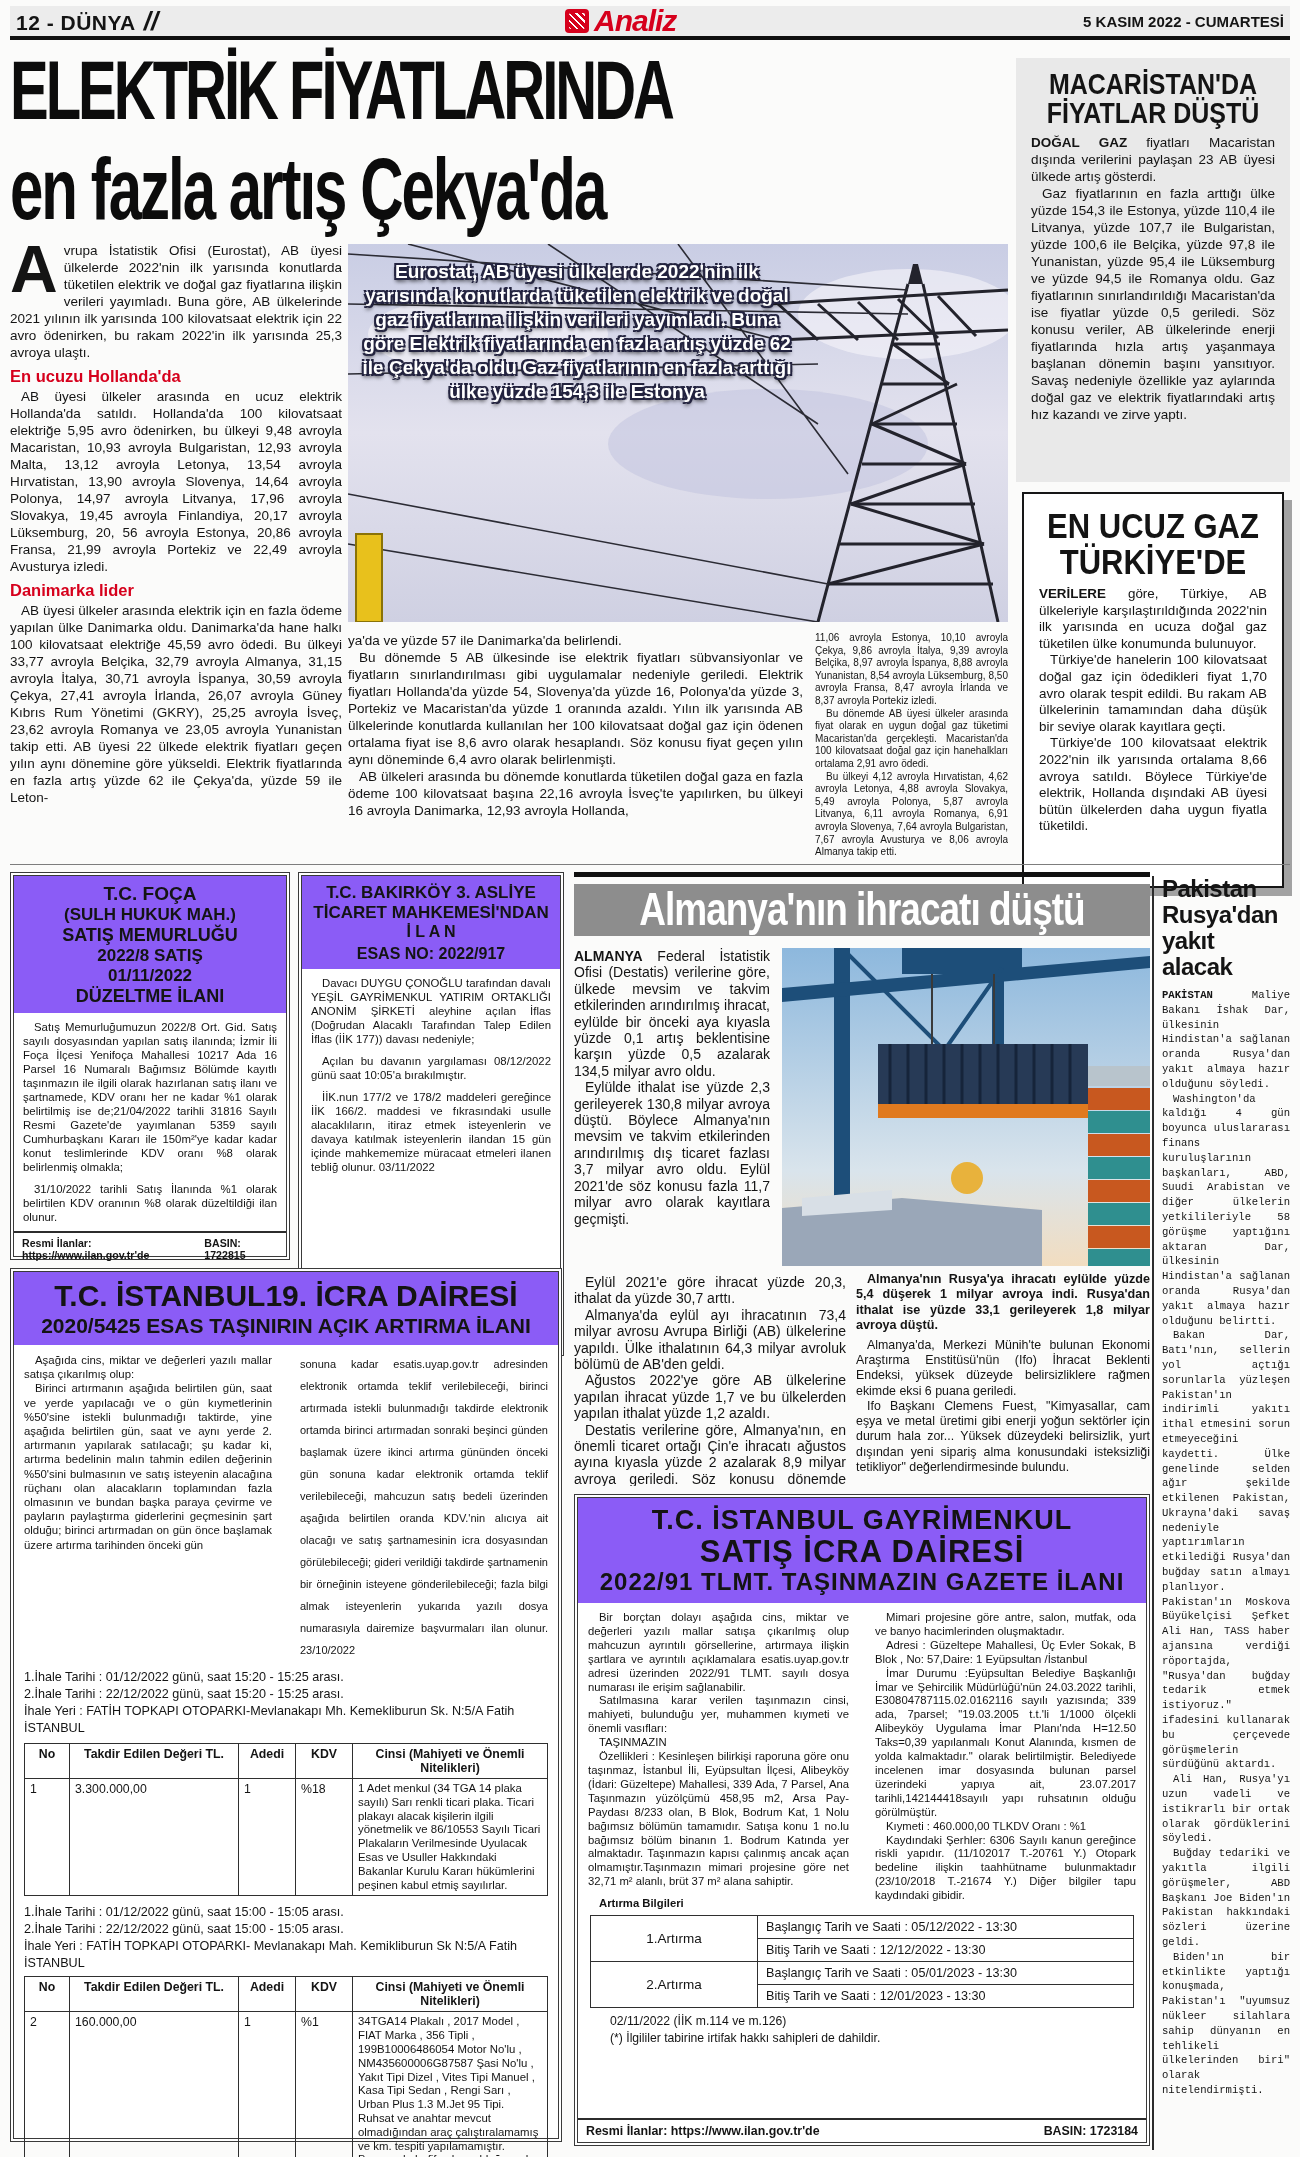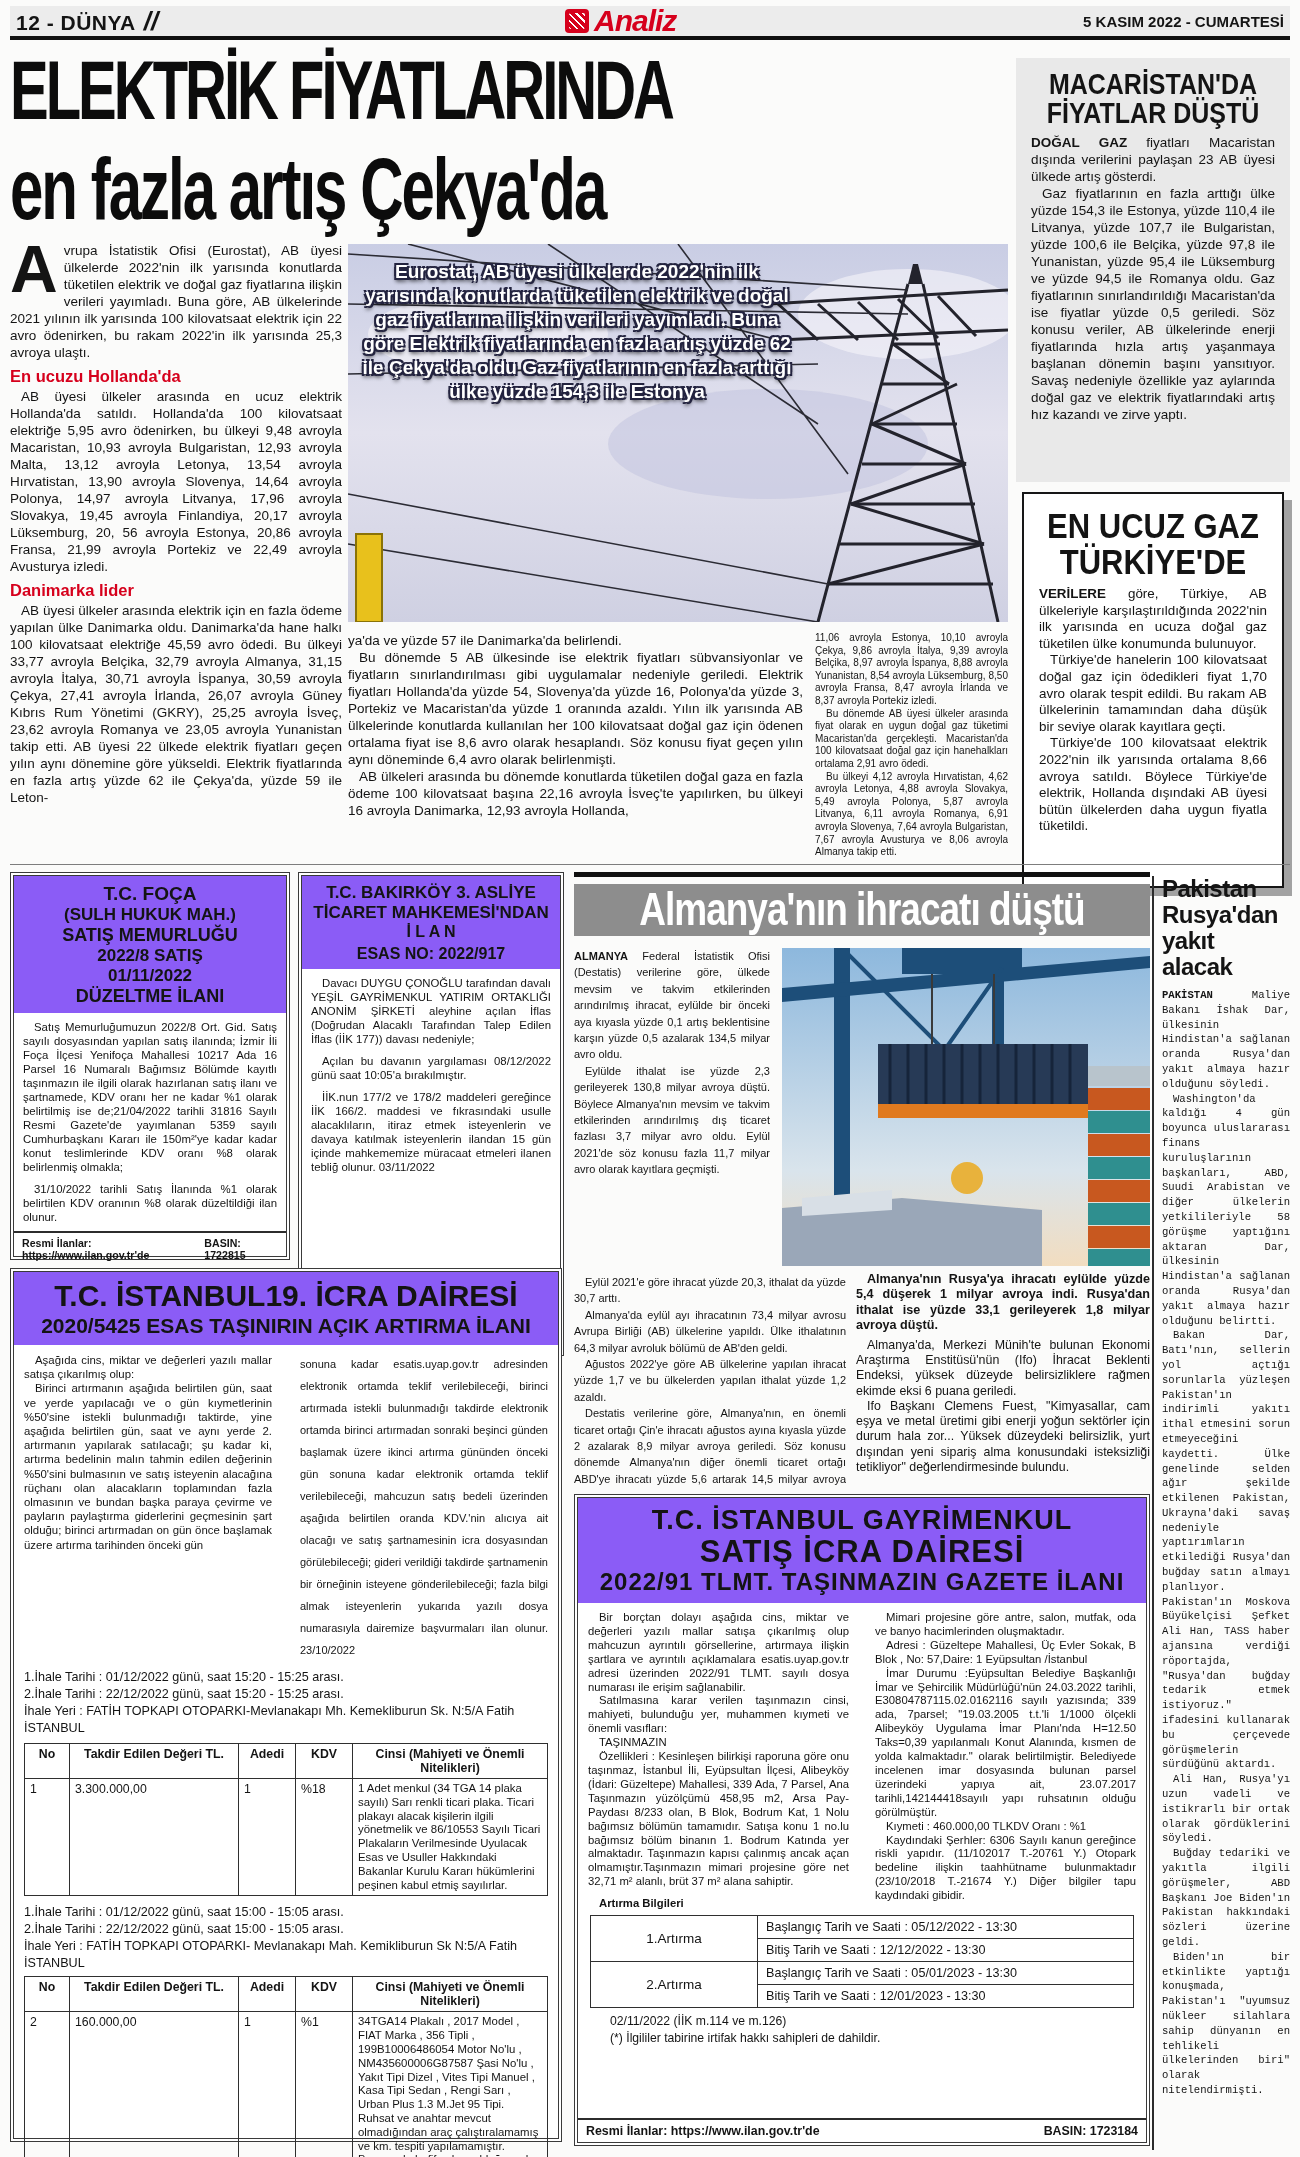--- a/index.html
+++ b/index.html
@@ -45,21 +45,21 @@
   .notice{border:1px solid #3a3a3a;box-sizing:border-box;background:#fff;padding:2px}
   .ninner{border:1px solid #3a3a3a;height:100%;box-sizing:border-box;display:flex;flex-direction:column}
   .ntitle{background:#8b5cf6;text-align:center;font-weight:800;padding:7px 4px 6px}
   .nbody{padding:7px 9px;font-size:11.4px;line-height:14px;flex:1}
   .nfoot{border-top:2px solid #2c2c2c;display:flex;justify-content:space-between;align-items:center;
          padding:4px 8px;font-weight:800;font-size:10.6px}
   
   .gband{background:#8d8d8d;color:#fff;text-align:center;font-weight:900;height:52px;display:flex;
          align-items:center;justify-content:center}
   .gband span{font-size:37px;transform:scaleY(1.25);letter-spacing:-1px;white-space:nowrap}
-  .gtxt{font-size:11px;line-height:16.4px}
+  .gtxt{font-size:14px;line-height:16.4px}
   .gcap{font-weight:700;font-size:12.6px;line-height:15.4px}
   
   table{border-collapse:collapse;width:100%}
   .ntab td,.ntab th{border:1.5px solid #2f2f2f;font-size:12.3px;padding:3px 5px;vertical-align:top}
   .ntab th{text-align:center;font-weight:800}
   .atab td{border:1.5px solid #2f2f2f;font-size:12.6px;padding:4px 8px}
   .mono{font-family:"Liberation Mono",monospace}
   .vr{background:#2b2b2b}
   .thickbar{background:#101010}
 </style>

